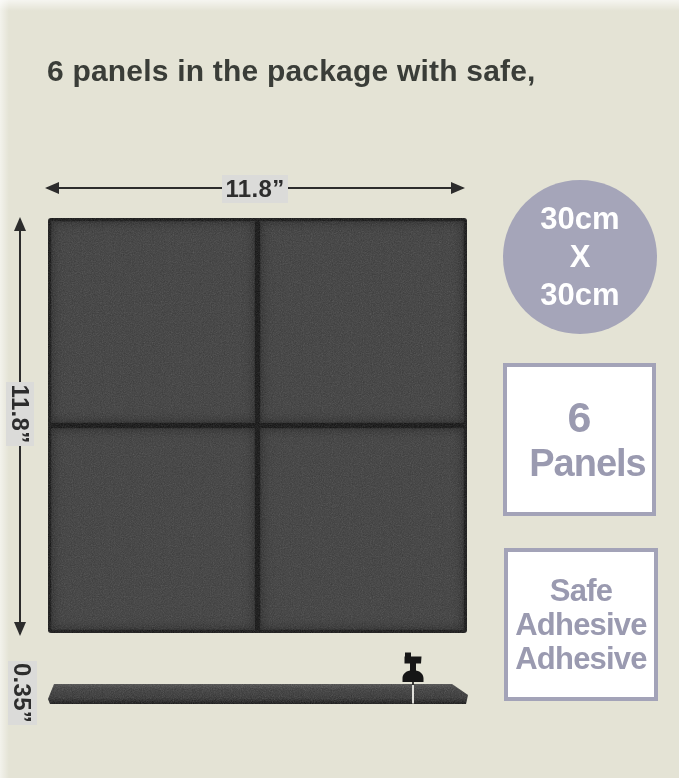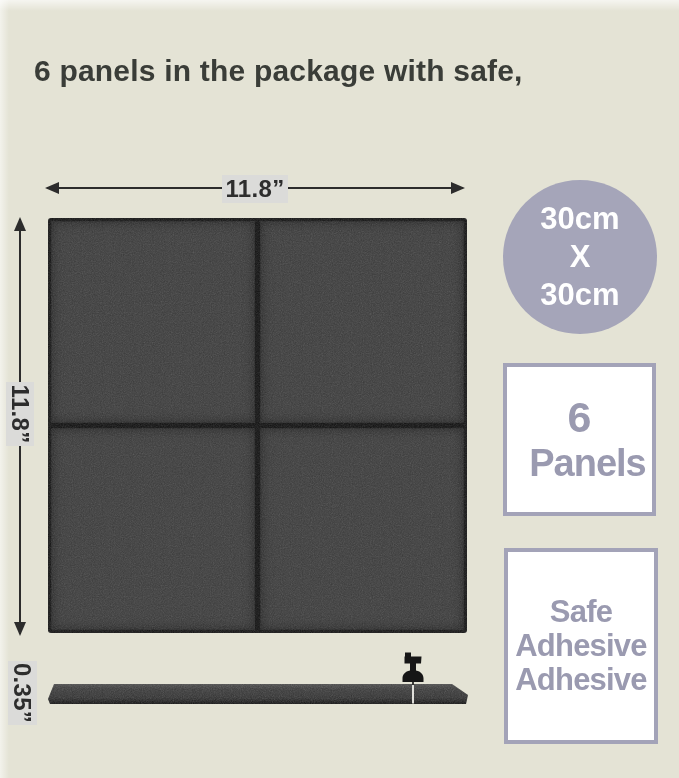--- a/index.html
+++ b/index.html
@@ -11,21 +11,21 @@
   .stage {
     position: relative; width: 679px; height: 778px; overflow: hidden;
     background:
       linear-gradient(180deg, rgba(255,255,255,.65) 0, rgba(255,255,255,0) 11px),
       linear-gradient(90deg, rgba(255,255,255,.55) 0, rgba(255,255,255,0) 9px),
       #e4e3d5;
   }
 
   
   .title {
-    position: absolute; left: 34px; top: 49px; width: 600px;
+    position: absolute; left: 47px; top: 49px; width: 600px;
     font-size: 30px; font-weight: bold; color: #3a3d38;
     line-height: 43px; letter-spacing: .2px;
   }
 
   
   .dim-line-h {
     position: absolute; left: 47px; top: 187px; width: 416px; height: 2px;
     background: #2c2c2c;
   }
   .head { position: absolute; width: 0; height: 0; }
@@ -82,21 +82,21 @@
     text-align: center;
   }
   .box-badge {
     position: absolute; background: #ffffff; border: 4px solid #a3a3b8;
     box-sizing: border-box; color: #9a9ab0; font-weight: bold; text-align: center;
     display: flex; flex-direction: column; align-items: center; justify-content: center;
   }
   .panels-box { left: 503px; top: 363px; width: 153px; height: 153px; }
   .panels-box .big   { font-size: 43px; line-height: 46px; }
   .panels-box .small { font-size: 38px; line-height: 46px; letter-spacing: -1px; margin-left: 16px; }
-  .adhesive-box { left: 504px; top: 548px; width: 154px; height: 196px;
+  .adhesive-box { left: 504px; top: 548px; width: 154px; height: 153px;
     font-size: 31px; line-height: 34px; letter-spacing: -0.8px; }
 </style>
 </head>
 <body>
 
 <div class="stage">
 
   <svg width="0" height="0" style="position:absolute" aria-hidden="true">
     <defs>
       <filter id="felt" x="0" y="0" width="100%" height="100%">

